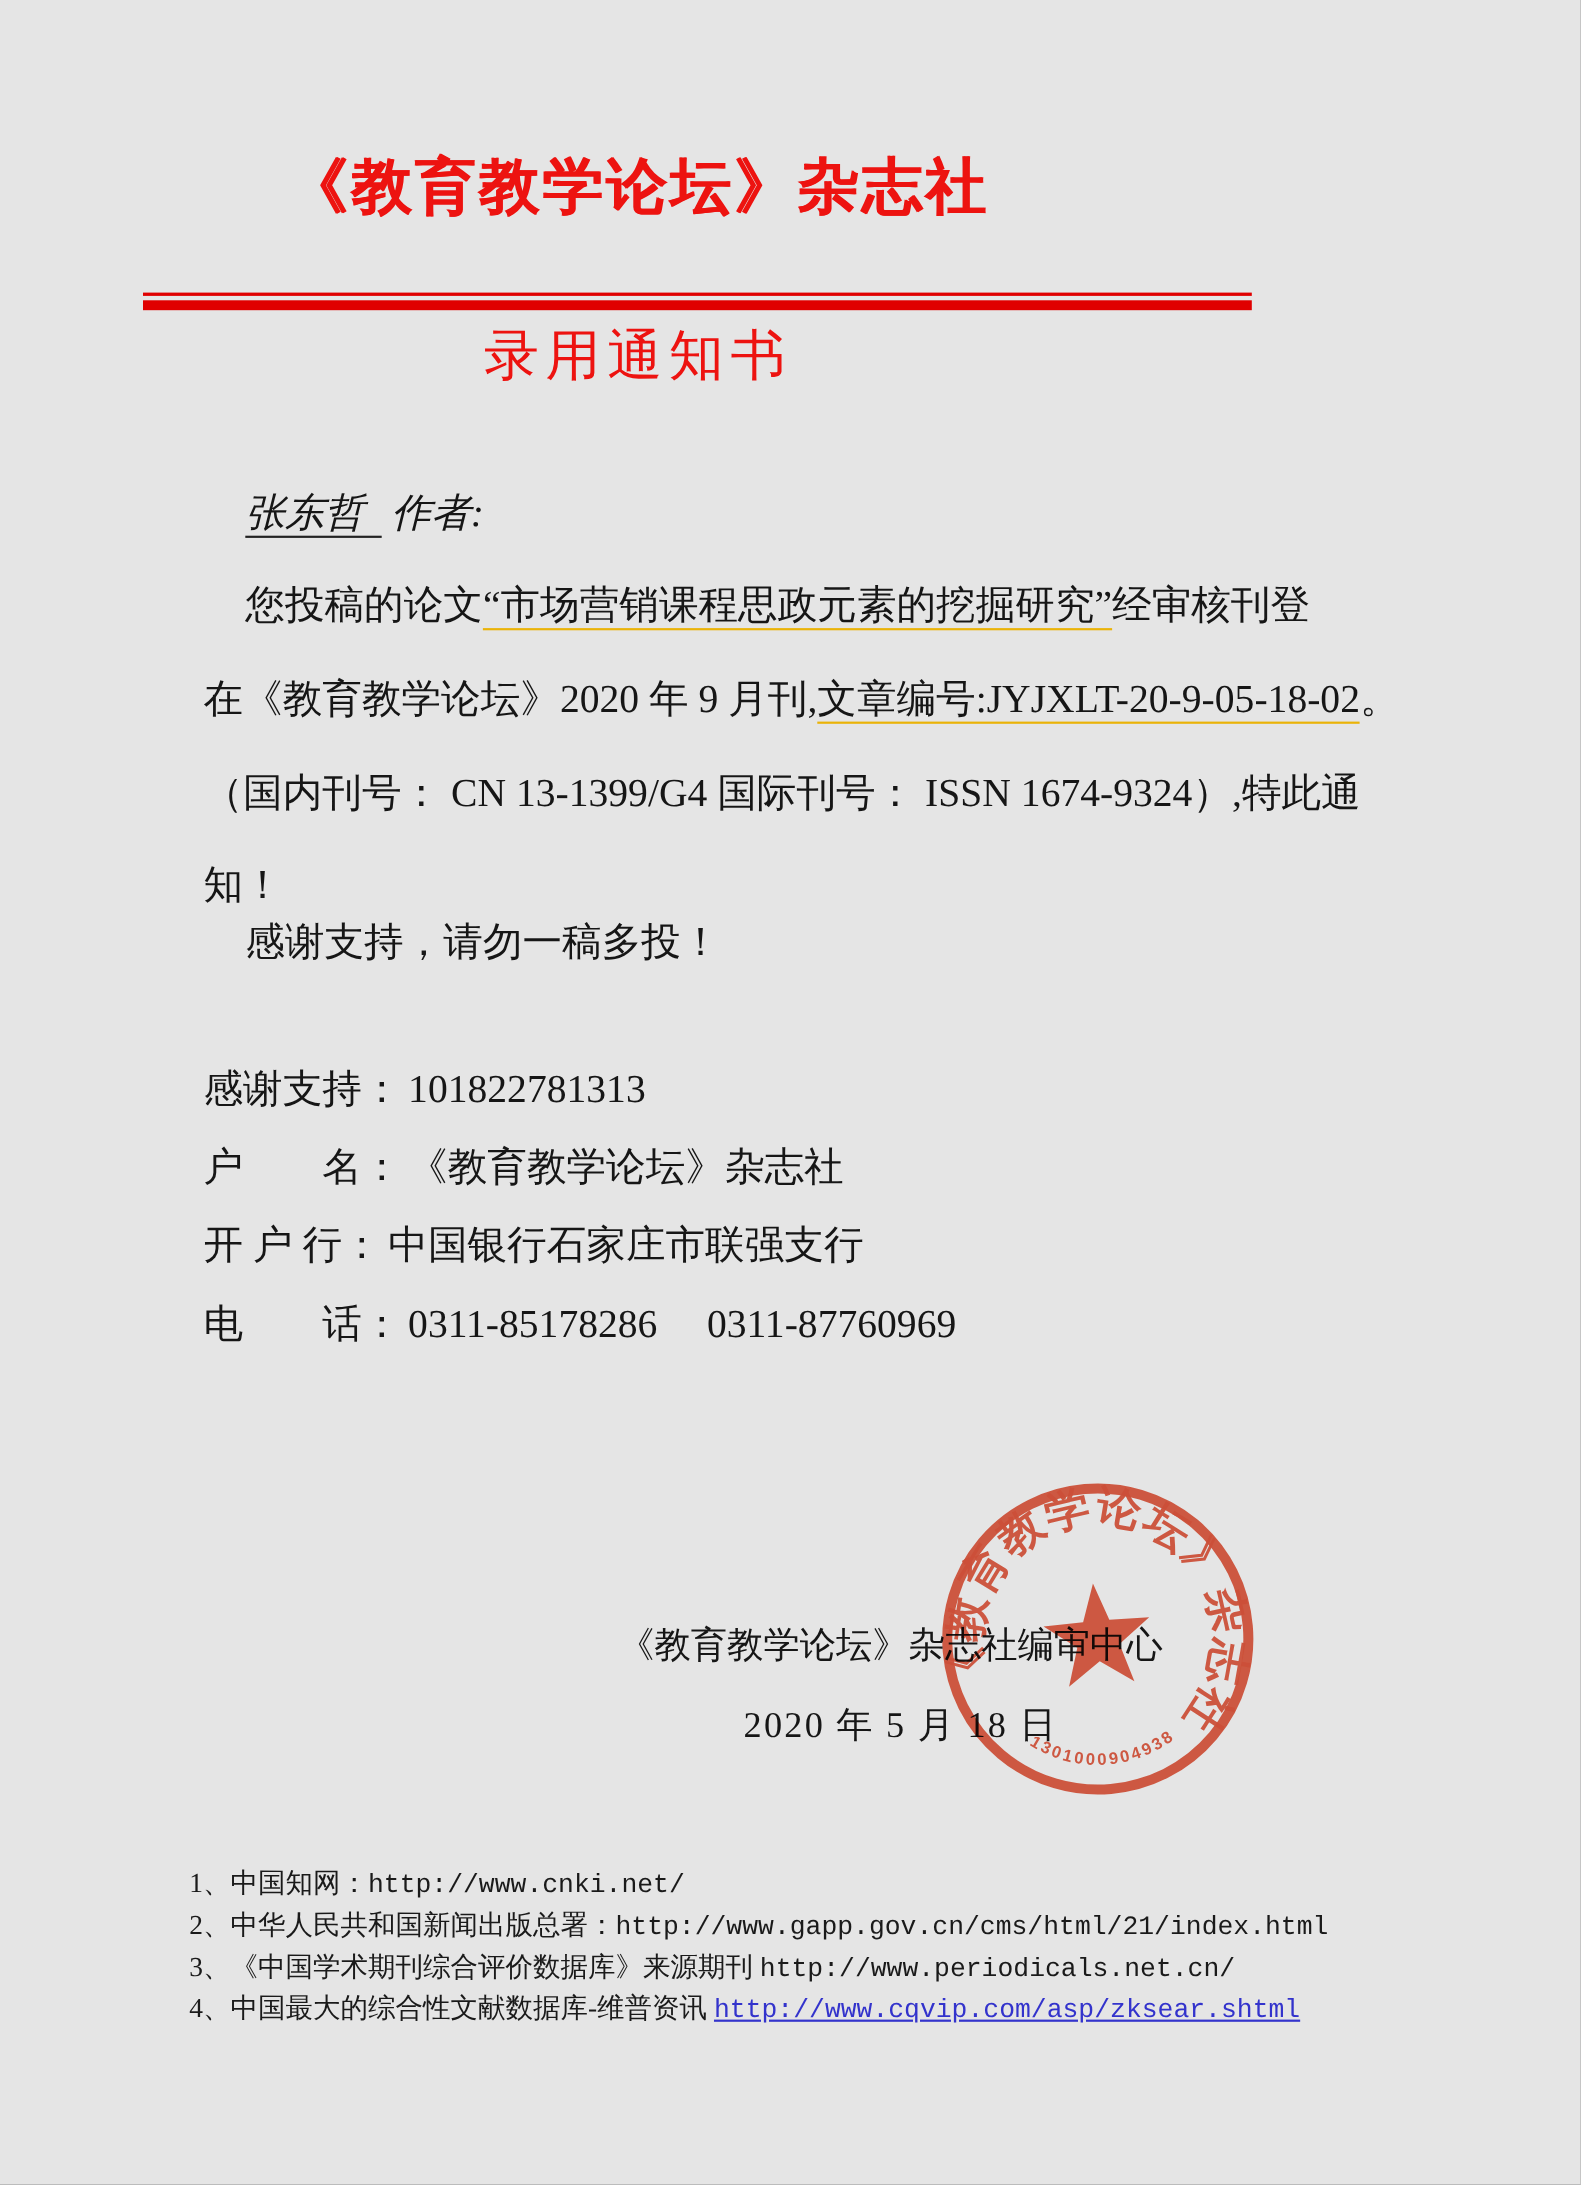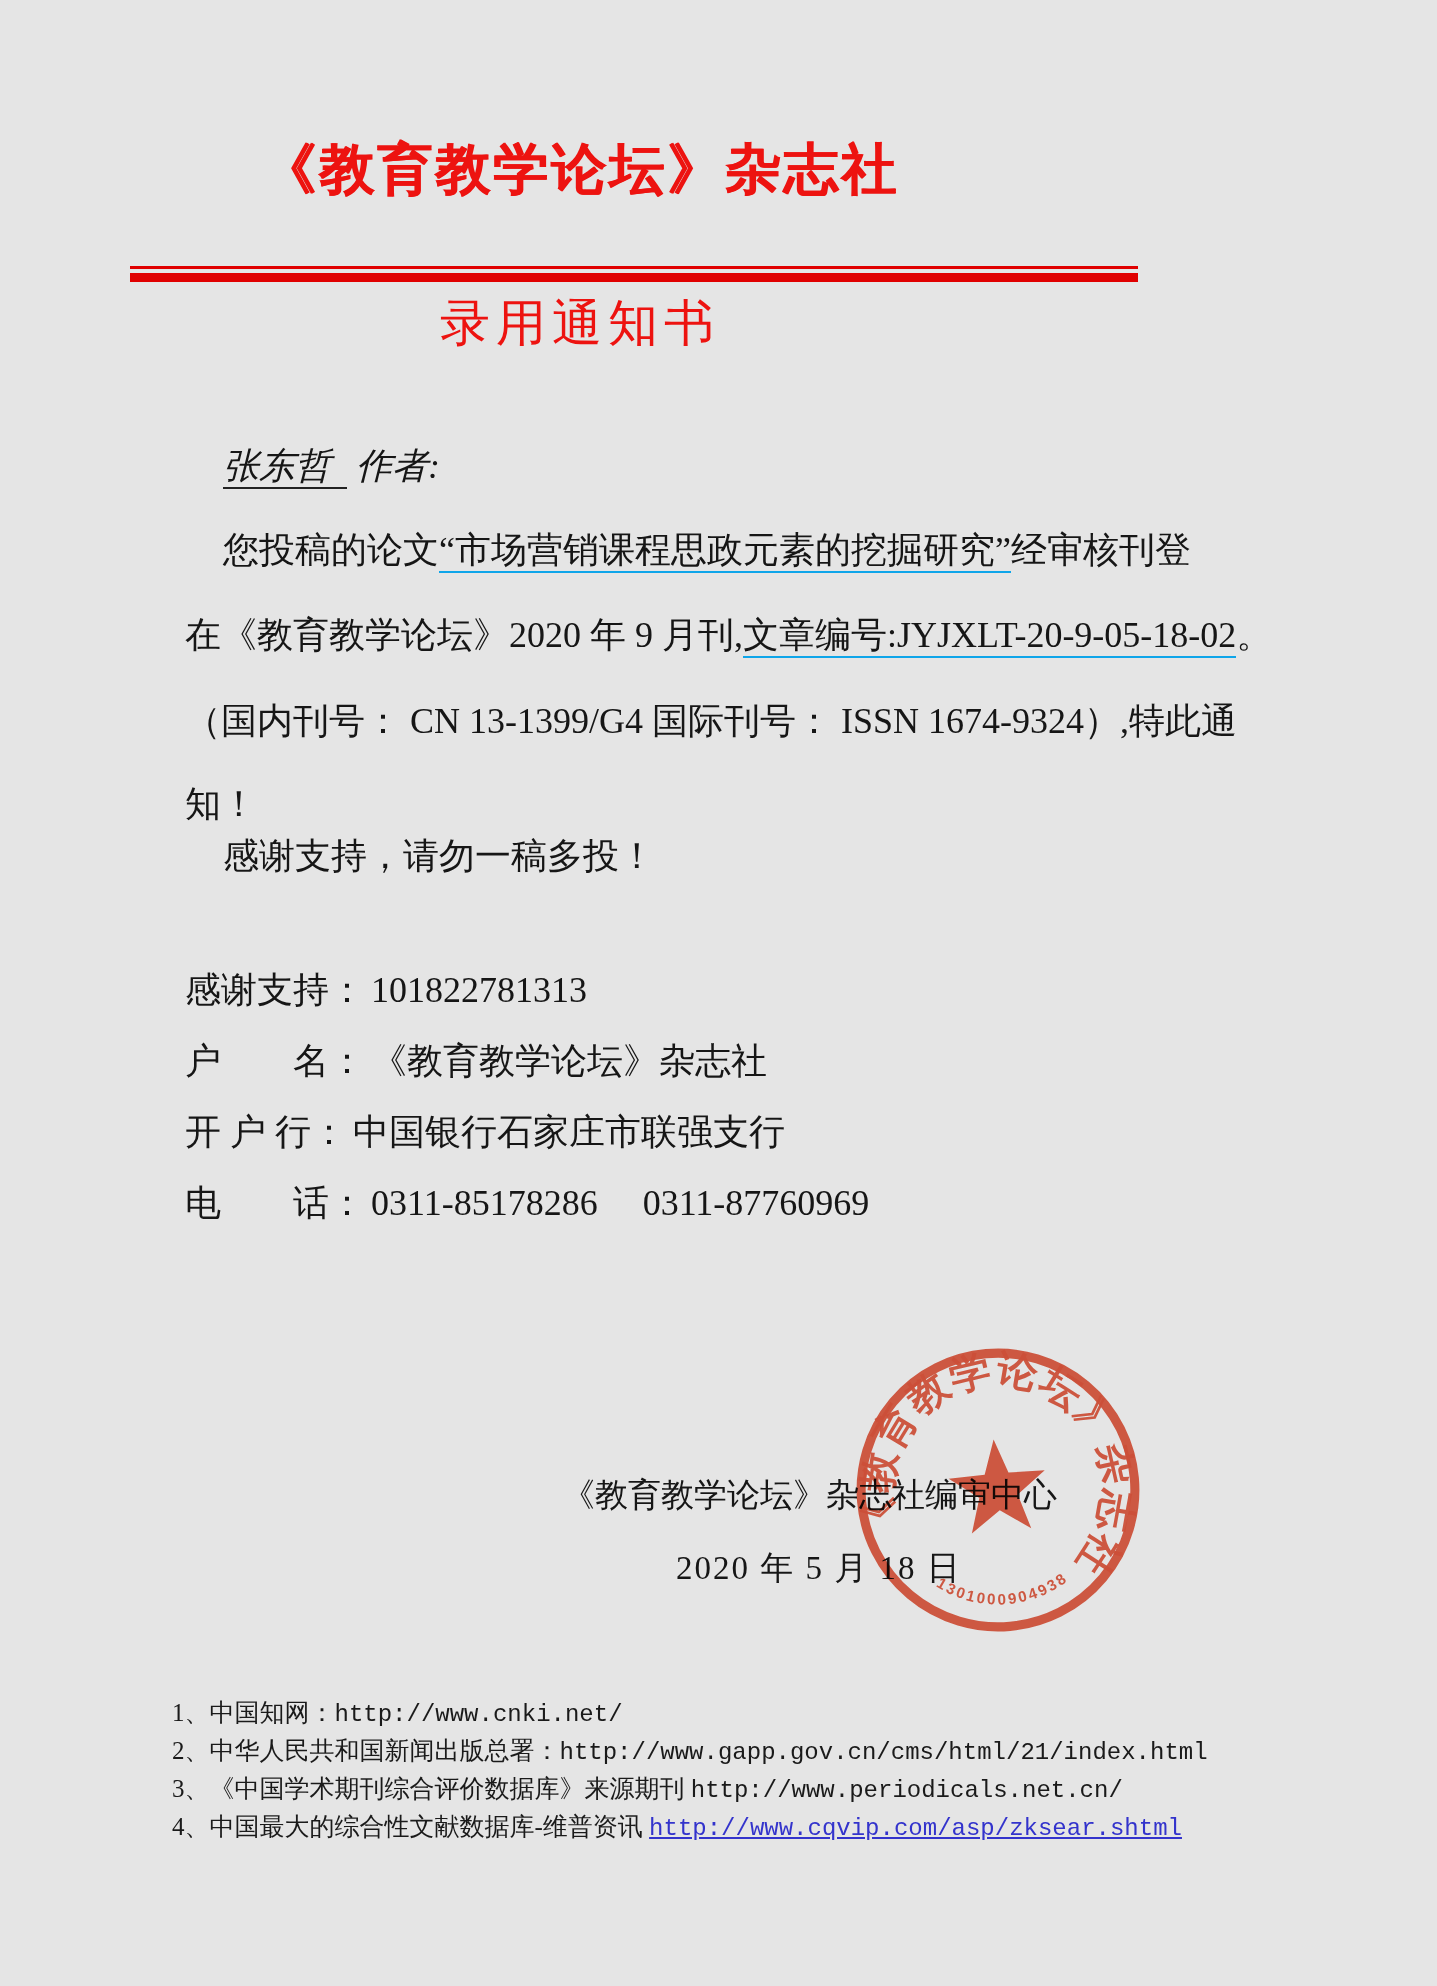--- a/index.html
+++ b/index.html
@@ -19,21 +19,21 @@
   .rule-wrap{left:130px;top:266px;width:1008px;}
   .rule-thin{height:3px;background:#e00000;}
   .rule-thick{height:9px;background:#e00000;margin-top:4px;}
   .doc-subtitle{
     left:115px;top:290px;width:930px;text-align:center;
     font-size:50px;color:#ed1310;letter-spacing:6px;white-space:nowrap;
   }
   
   .bline{left:185px;width:1100px;font-size:36px;line-height:44px;white-space:nowrap;color:#161616;}
   .indent{padding-left:38px;}
-  .u{border-bottom:2px solid #0ea5e9;padding-bottom:1px;}
+  .u{border-bottom:2px solid #eab308;padding-bottom:1px;}
   .uname{border-bottom:2px solid #222;padding-bottom:1px;padding-right:16px;}
   
   .bank-row{left:185px;width:1100px;font-size:36px;white-space:nowrap;color:#161616;}
   .bank-row .val{margin-left:6px;}
   
   .sig-org{left:562px;top:1473px;font-size:33px;white-space:nowrap;color:#161616;}
   .sig-date{left:676px;top:1546px;font-size:33px;white-space:nowrap;color:#161616;letter-spacing:2px;}
   
   .stamp{
     left:851px;top:1343px;width:294px;height:294px;

